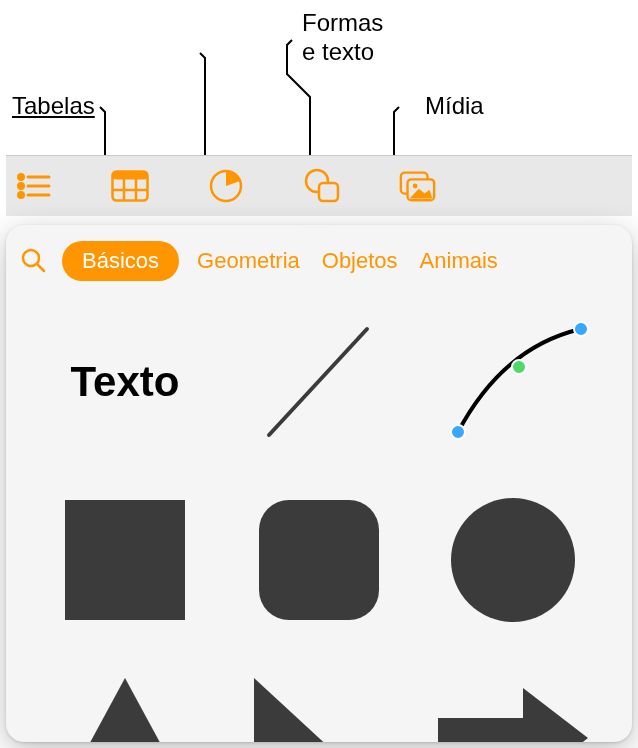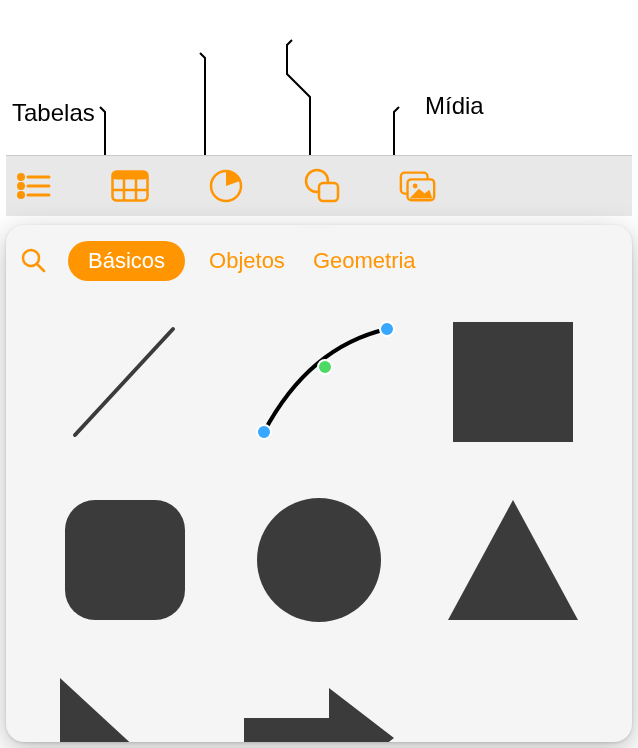--- a/index.html
+++ b/index.html
@@ -44,21 +44,21 @@
     position:absolute;
     top:-14px;left:294px;
     width:0;height:0;
     border-left:16px solid transparent;
     border-right:16px solid transparent;
     border-bottom:16px solid var(--card-bg);
     filter:drop-shadow(0 -2px 2px rgba(0,0,0,.1));
   }
 
   .tabs{
-    display:flex;align-items:center;gap:20px;
+    display:flex;align-items:center;gap:14px;
     padding:16px 14px 14px 14px;
   }
   .search-ico{width:28px;height:28px;flex:0 0 auto;}
   .pill{
     background:var(--orange);color:#fff;
     padding:7px 20px;border-radius:999px;font-size:22px;
   }
   .tab{color:var(--orange);font-size:22px;padding:7px 4px;}
 
   .grid{
@@ -70,21 +70,23 @@
     padding:12px 24px 0 24px;
   }
   .cell{display:flex;align-items:center;justify-content:center;}
   .texto{font-size:42px;font-weight:600;color:#000;}
 </style>
 </head>
 <body>
 
 <div class="stage">
 
-  <div class="callout" style="left:12px;top:99px;">Tabelas</div>
+  <div class="callout" style="left:12px;top:92px;text-decoration:underline;">Tabelas</div>
+  <div class="callout" style="left:302px;top:9px;white-space:pre-line;">Formas
+e texto</div>
   <div class="callout" style="left:425px;top:92px;">Mídia</div>
 
   <svg class="leaders">
     <path d="M100 107 L105 112 L105 170" stroke="#000" stroke-width="2" fill="none"></path>
     <path d="M200 53 L205 58 L205 170" stroke="#000" stroke-width="2" fill="none"></path>
     <path d="M292 40 L287 45 L287 74 L310 97 L310 170" stroke="#000" stroke-width="2" fill="none"></path>
     <path d="M399 107 L394 112 L394 170" stroke="#000" stroke-width="2" fill="none"></path>
   </svg>
 
   <div class="toolbar">
@@ -133,26 +135,30 @@
 
   <div class="popover">
     <div class="tabs">
       <div class="search-ico">
         <svg width="26" height="26" viewBox="0 0 26 26">
           <circle cx="11" cy="11" r="8" stroke="var(--orange)" stroke-width="2.5" fill="none"></circle>
           <line x1="17" y1="17" x2="24" y2="24" stroke="var(--orange)" stroke-width="2.5" stroke-linecap="round"></line>
         </svg>
       </div>
       <div class="pill">Básicos</div>
+      <div class="tab">Geometria</div>
       <div class="tab">Objetos</div>
-      <div class="tab">Geometria</div>
+      <div class="tab">Animais</div>
     </div>
 
     <div class="grid">
 
+      <div class="cell">
+        <span class="texto">Texto</span>
+      </div>
       <div class="cell">
         <svg width="140" height="130" viewBox="0 0 140 130">
           <line x1="20" y1="118" x2="118" y2="12" stroke="var(--dark)" stroke-width="4" stroke-linecap="round"></line>
         </svg>
       </div>
       <div class="cell">
         <svg width="160" height="130" viewBox="0 0 160 130">
           <path d="M25 115 Q70 30 148 12" stroke="#000" stroke-width="4" fill="none" stroke-linecap="round"></path>
           <circle cx="25" cy="115" r="7" fill="#37a7ff" stroke="#fff" stroke-width="2"></circle>
           <circle cx="86" cy="50" r="7" fill="#4cd964" stroke="#fff" stroke-width="2"></circle>

